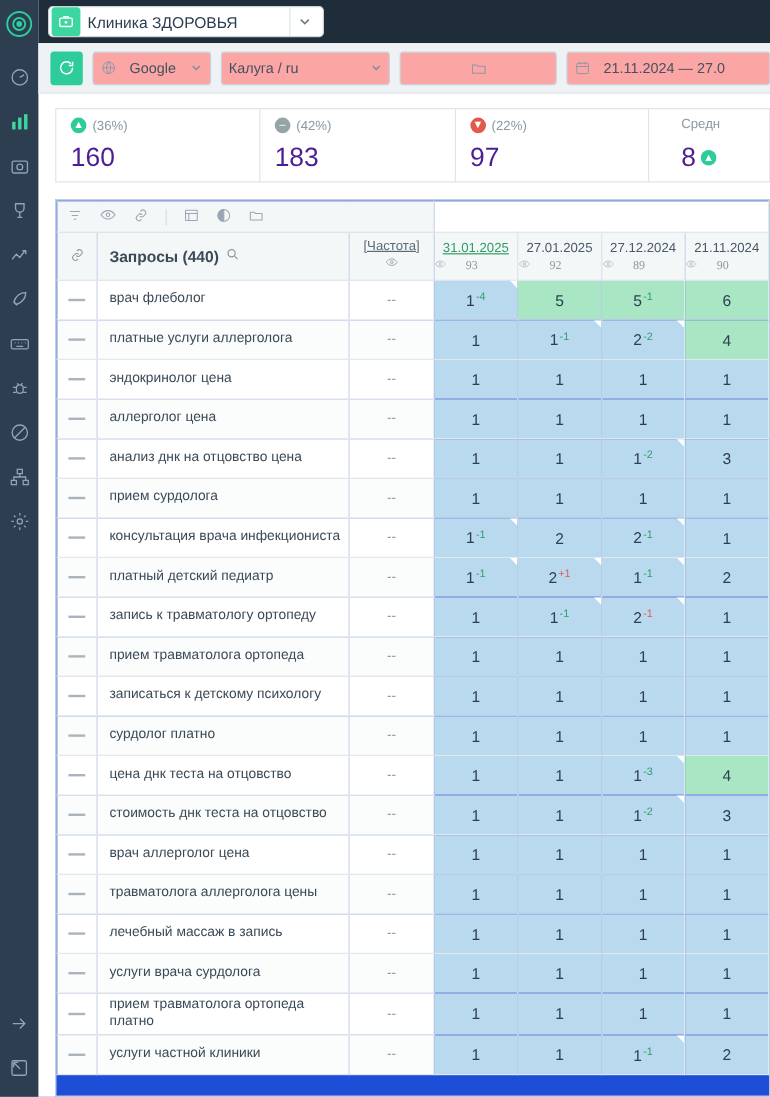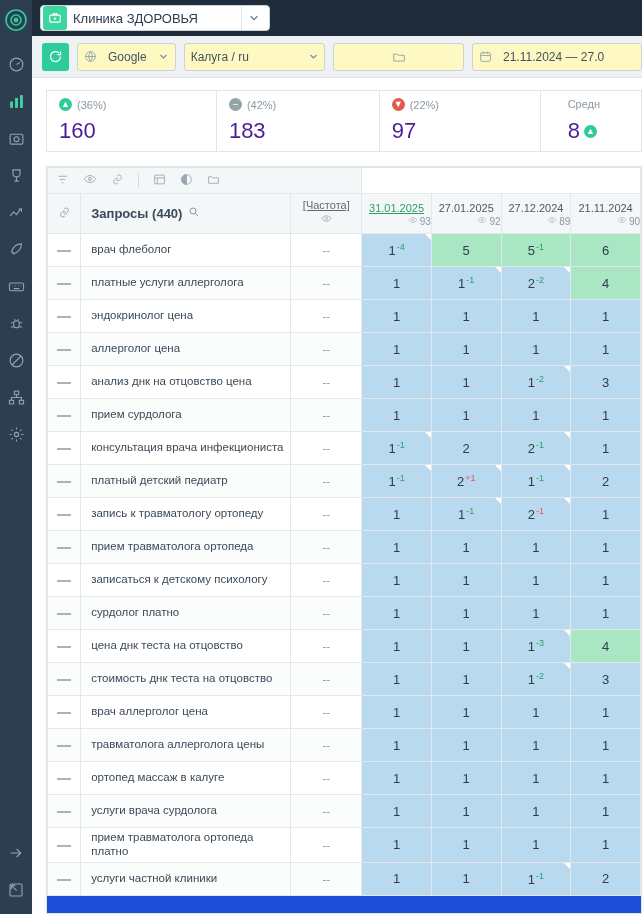--- a/index.html
+++ b/index.html
@@ -66,21 +66,21 @@
     display:flex; align-items:center;
     padding-left:10px;
     border-bottom:1px solid #dfe5e9;
   }
   .tb-refresh {
     width:28px;height:28px;border-radius:3px;background:#2ecc9b;
     display:flex;align-items:center;justify-content:center;color:#fff;
     border:none;
   }
   .tb-field {
-    height:28px; background:#fef9c3; border:1px solid #c9d3da; border-radius:3px;
+    height:28px; background:#fca5a5; border:1px solid #c9d3da; border-radius:3px;
     display:flex; align-items:center; margin-left:8px;
     padding:0; font-size:12px; color:#44525f;
   }
   .tb-field .tb-ico {
     width:24px;height:26px;display:flex;align-items:center;justify-content:center;
     color:#8a99a6;
   }
   .tb-field .tb-txt { padding:0 6px; white-space:nowrap; }
   .tb-field .tb-caret {
     width:22px;height:26px;display:flex;align-items:center;justify-content:center;color:#7d8c99;
@@ -134,21 +134,21 @@
   .icon-strip { display:flex; align-items:center; gap:14px; padding-left:8px; color:#9aa7b2; }
   .icon-strip .sep { width:1px;height:14px;background:#d6dde2; }
 
   
   #head-row td, #head-row th { height:40px; background:#f4f7f8; vertical-align:middle; }
   .th-query { display:flex; align-items:center; gap:6px; padding-left:10px; font-size:13px; color:#3b4a57; font-weight:bold; }
   .th-freq { text-align:center; font-size:11px; color:#5c6b78; line-height:1.25;text-decoration:underline; }
   .th-freq .sub { color:#9aa7b2; font-size:10px; }
   .th-date { text-align:center; font-size:11px; color:#4a5a66; line-height:1.3; padding-top:2px;}
   .th-date .d-lbl.active { color:#2e9e68; text-decoration:underline; }
-  .th-date .d-cnt { color:#8b98a4; font-size:10px; display:flex;align-items:center;justify-content:flex-end;gap:2px; }
+  .th-date .d-cnt { color:#8b98a4; font-size:10px; display:flex;align-items:center;justify-content:flex-start;gap:16px;font-family:Liberation Serif, serif; }
   .th-date .d-cnt .eye { color:#b3bec7; }
 
   
   tbody td { height:33px; font-size:11.5px; }
   .cell-check { text-align:center; color:#aab4bd; }
   .cell-query { padding:3px 6px 3px 10px; color:#3b4a57; font-size:11.5px; line-height:1.2; }
   .cell-freq { text-align:center; color:#8b98a4; }
   .cell-pos { text-align:center; position:relative; color:#2c3e50; }
   .cell-pos .v { font-size:13px; }
   .cell-pos .delta { font-size:9px; vertical-align:super; margin-left:1px; }
@@ -632,21 +632,21 @@
           <td class="cell-check"><span class="dash"></span></td>
           <td class="cell-query">травматолога аллерголога цены</td>
           <td class="cell-freq">--</td>
           <td class="cell-pos bg-blue"><span class="v">1</span></td>
           <td class="cell-pos bg-blue"><span class="v">1</span></td>
           <td class="cell-pos bg-blue"><span class="v">1</span></td>
           <td class="cell-pos bg-blue"><span class="v">1</span></td>
         </tr>
         <tr>
           <td class="cell-check"><span class="dash"></span></td>
-          <td class="cell-query">ортопед массаж в калуге</td>
+          <td class="cell-query">лечебный массаж в запись</td>
           <td class="cell-freq">--</td>
           <td class="cell-pos bg-blue"><span class="v">1</span></td>
           <td class="cell-pos bg-blue"><span class="v">1</span></td>
           <td class="cell-pos bg-blue"><span class="v">1</span></td>
           <td class="cell-pos bg-blue"><span class="v">1</span></td>
         </tr>
         <tr>
           <td class="cell-check"><span class="dash"></span></td>
           <td class="cell-query">услуги врача сурдолога</td>
           <td class="cell-freq">--</td>

